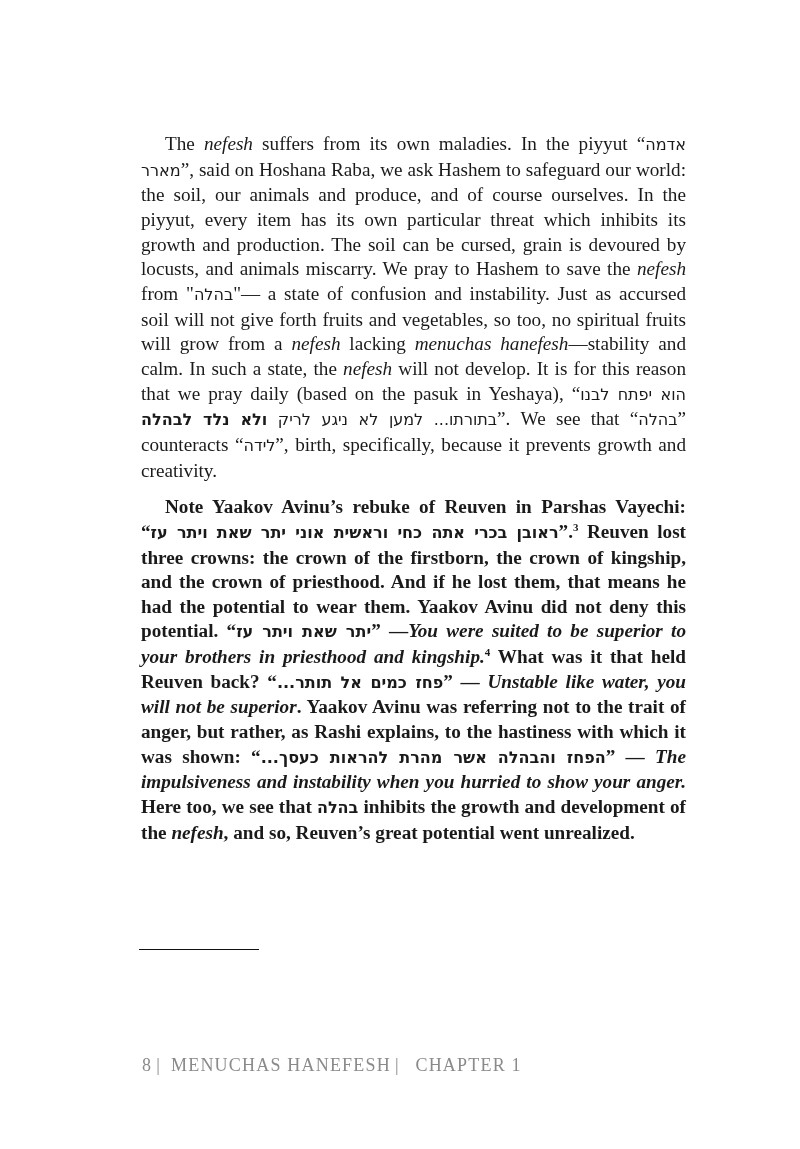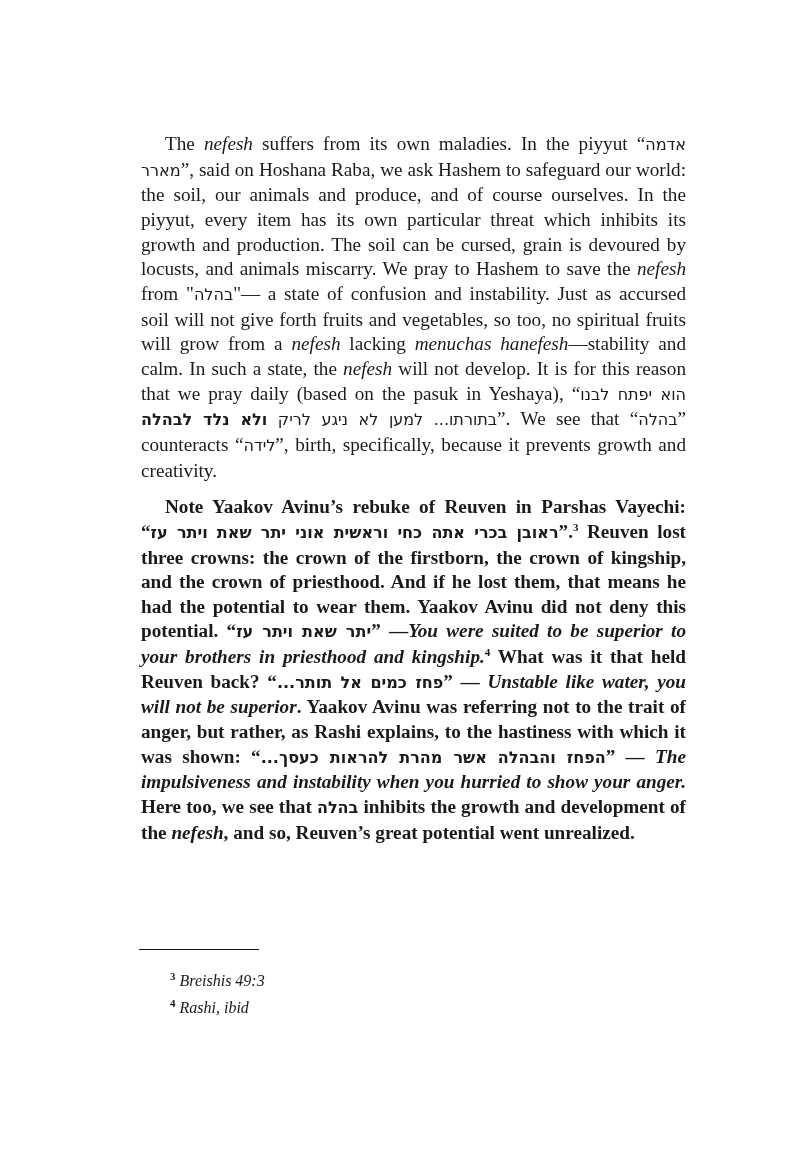--- a/index.html
+++ b/index.html
@@ -96,19 +96,16 @@
 <div class="page">
 
   <div class="text-block">
     <p class="para"><span>The </span><em>nefesh</em><span> suffers from its own maladies. In the piyyut “</span><span class="he" dir="rtl">אדמה מארר</span><span>”, said on Hoshana Raba, we ask Hashem to safeguard our world: the soil, our animals and produce, and of course ourselves. In the piyyut, every item has its own particular threat which inhibits its growth and production. The soil can be cursed, grain is devoured by locusts, and animals miscarry. We pray to Hashem to save the </span><em>nefesh</em><span> from "</span><span class="he" dir="rtl">בהלה</span><span>"— a state of confusion and instability. Just as accursed soil will not give forth fruits and vegetables, so too, no spiritual fruits will grow from a </span><em>nefesh</em><span> lacking </span><em>menuchas hanefesh</em><span>—stability and calm. In such a state, the </span><em>nefesh</em><span> will not develop. It is for this reason that we pray daily (based on the pasuk in Yeshaya), “</span><span class="he" dir="rtl"><span>הוא יפתח לבנו בתורתו... למען לא ניגע לריק</span> <span class="b" style="font-weight:bold">ולא נלד לבהלה</span></span><span>”. We see that “</span><span class="he" dir="rtl">בהלה</span><span>” counteracts “</span><span class="he" dir="rtl">לידה</span><span>”, birth, specifically, because it prevents growth and creativity.</span></p>
 
     <p class="para"><span>Note Yaakov Avinu’s rebuke of Reuven in Parshas Vayechi: “</span><span class="he" dir="rtl">ראובן בכרי אתה כחי וראשית אוני יתר שאת ויתר עז</span><span>”.</span><span class="sup">3</span><span> Reuven lost three crowns: the crown of the firstborn, the crown of kingship, and the crown of priesthood. And if he lost them, that means he had the potential to wear them. Yaakov Avinu did not deny this potential. “</span><span class="he" dir="rtl">יתר שאת ויתר עז</span><span>” —</span><em>You were suited to be superior to your brothers in priesthood and kingship.</em><span class="sup">4</span><span> What was it that held Reuven back? “</span><span class="he" dir="rtl">פחז כמים אל תותר...</span><span>” — </span><em>Unstable like water, you will not be superior</em><span>. Yaakov Avinu was referring not to the trait of anger, but rather, as Rashi explains, to the hastiness with which it was shown: “</span><span class="he" dir="rtl">הפחז והבהלה אשר מהרת להראות כעסך...</span><span>” — </span><em>The impulsiveness and instability when you hurried to show your anger.</em><span> Here too, we see that </span><span class="he" dir="rtl">בהלה</span><span> inhibits the growth and development of the </span><em>nefesh</em><span>, and so, Reuven’s great potential went unrealized.</span></p>
   </div>
 
   <div class="footnote-rule"></div>
 
-  <div class="footnotes">
-    <div><span class="fn-num">3</span><span>Breishis 49:3</span></div>
-    <div><span class="fn-num">4</span><span>Rashi, ibid</span></div>
-  </div>
 
+  <div class="running-foot"><span>8</span><span class="sep">|</span><span>MENUCHAS HANEFESH</span><span class="sep">|</span> <span>CHAPTER 1</span></div>
 
 </div>
 
 </body></html>

